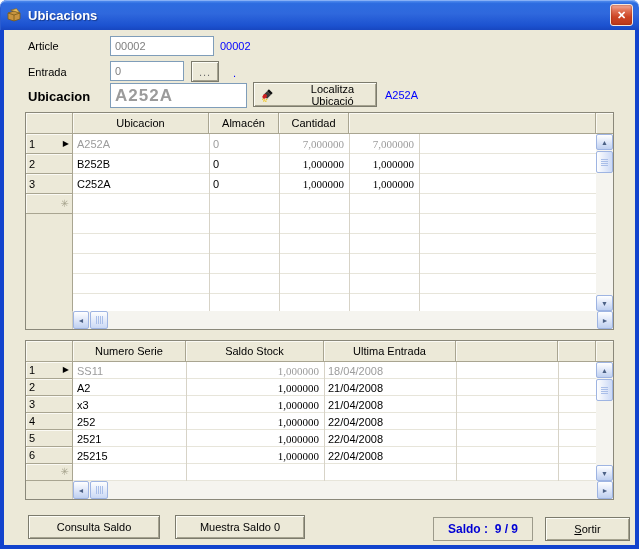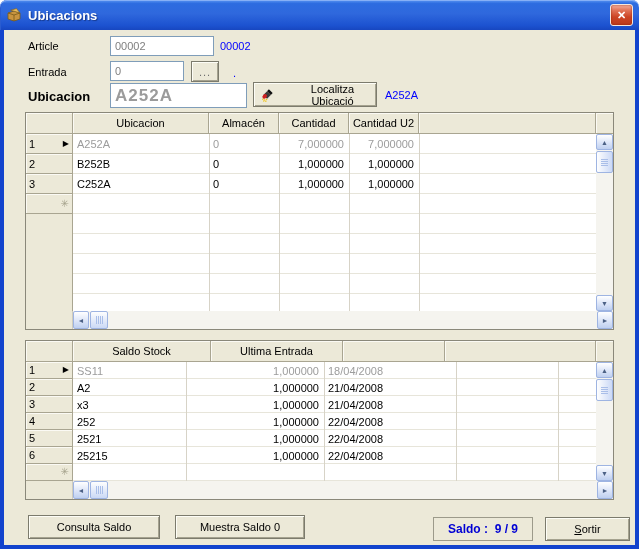--- a/index.html
+++ b/index.html
@@ -45,21 +45,21 @@
   .g20{background:repeating-linear-gradient(180deg,transparent 0 19px,#E7E5DA 19px 20px);}
   .g17{background:repeating-linear-gradient(180deg,transparent 0 16px,#E7E5DA 16px 17px);}
   .vl{position:absolute;top:0;bottom:0;width:1px;background:#D7D3C7;}
   .grows{position:absolute;left:0;top:0;right:17px;}
   .grow{display:flex;cursor:default;}
   .rnh{width:47px;flex:none;box-sizing:border-box;background:#ECE9D8;
     border-right:1px solid #A9A591;border-bottom:1px solid #A9A591;box-shadow:inset 1px 1px 0 #FBFAF4;
     display:flex;align-items:center;justify-content:space-between;padding:0 3px;font-size:11px;}
   .gc{box-sizing:border-box;flex:none;font-size:11px;color:#000;display:flex;align-items:center;overflow:hidden;white-space:nowrap;}
   .gc.l{justify-content:flex-start;padding-left:4px;}
-  .gc.r{justify-content:flex-end;padding-right:5px;}
+  .gc.r{justify-content:flex-end;padding-right:5px;font-family:Liberation Serif, serif;}
   .grow.cur .gc{color:#9C9C9C;}
   .rarrow{font-size:8px;line-height:1;color:#000;}
   .rstar{color:#A5A28C;font-size:10px;line-height:1;}
   
   .vsb{position:absolute;right:0;top:0;bottom:0;width:17px;background:#F5F4EF;display:flex;flex-direction:column;}
   .hsb{position:absolute;left:0;right:0;bottom:0;height:18px;background:#F5F4EF;display:flex;align-items:stretch;}
   .corner{width:47px;flex:none;background:#ECE9D8;border-right:1px solid #CFCCBD;box-sizing:border-box;}
   .sbtn{flex:none;box-sizing:border-box;background:linear-gradient(180deg,#FFFFFF,#DCE5F8 55%,#BFD0F0);
     border:1px solid #9EB4E2;border-radius:2px;color:#4C6185;font-size:7px;line-height:1;cursor:pointer;
     display:flex;align-items:center;justify-content:center;}
@@ -129,21 +129,20 @@
         <span>Localitza Ubicació</span>
       </button>
       <span class="blue" style="left:381px;top:59px;">A252A</span>
 
       <div class="grid" style="left:21px;top:82px;width:589px;height:218px;">
         <div class="ghead">
             <div class="gh rn"></div>
             <div class="gh" style="width: 136px;">Ubicacion</div>
             <div class="gh" style="width: 70px;">Almacén</div>
             <div class="gh" style="width: 70px;">Cantidad</div>
-            <div class="gh" style="width: 70px;">Cantidad U2</div>
             <div class="gh spacer"></div>
             <div class="gh sc"></div>
           </div>
         <div class="gbody">
           <div class="glines g20">
             <div class="vl" style="left:136px;"></div>
             <div class="vl" style="left:206px;"></div>
             <div class="vl" style="left:276px;"></div>
             <div class="vl" style="left:346px;"></div>
           </div>
@@ -204,20 +203,21 @@
           <div class="sp"></div>
           <div class="sbtn">
               <span>►</span>
             </div>
         </div>
       </div>
 
       <div class="grid" style="left:21px;top:310px;width:589px;height:160px;">
         <div class="ghead">
             <div class="gh rn"></div>
+            <div class="gh" style="width: 113px;">Numero Serie</div>
             <div class="gh" style="width: 138px;">Saldo Stock</div>
             <div class="gh" style="width: 132px;">Ultima Entrada</div>
             <div class="gh" style="width: 102px;"></div>
             <div class="gh spacer"></div>
             <div class="gh sc"></div>
           </div>
         <div class="gbody">
           <div class="glines g17">
             <div class="vl" style="left:113px;"></div>
             <div class="vl" style="left:251px;"></div>

